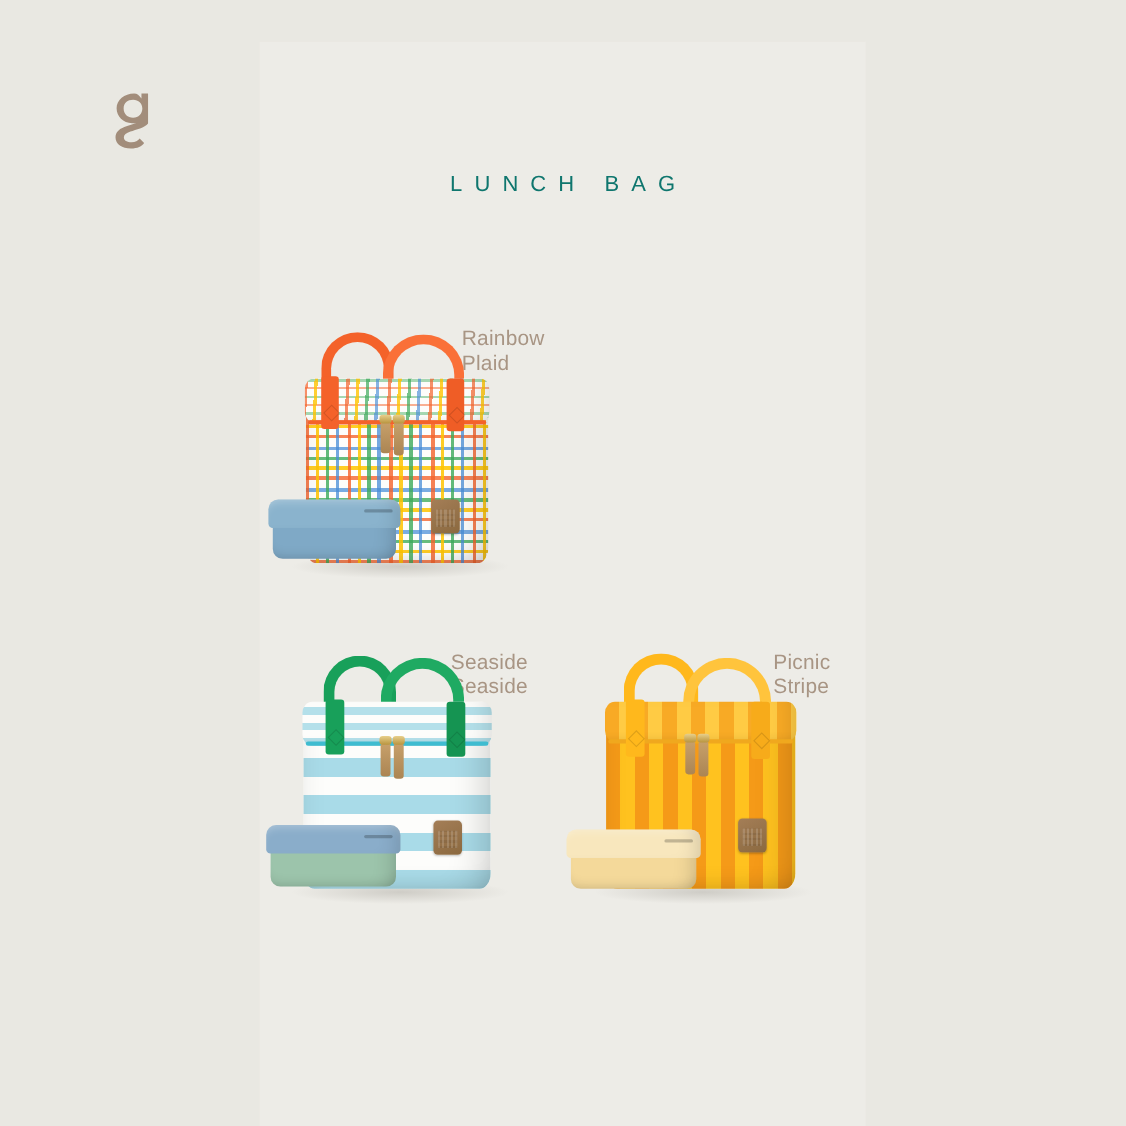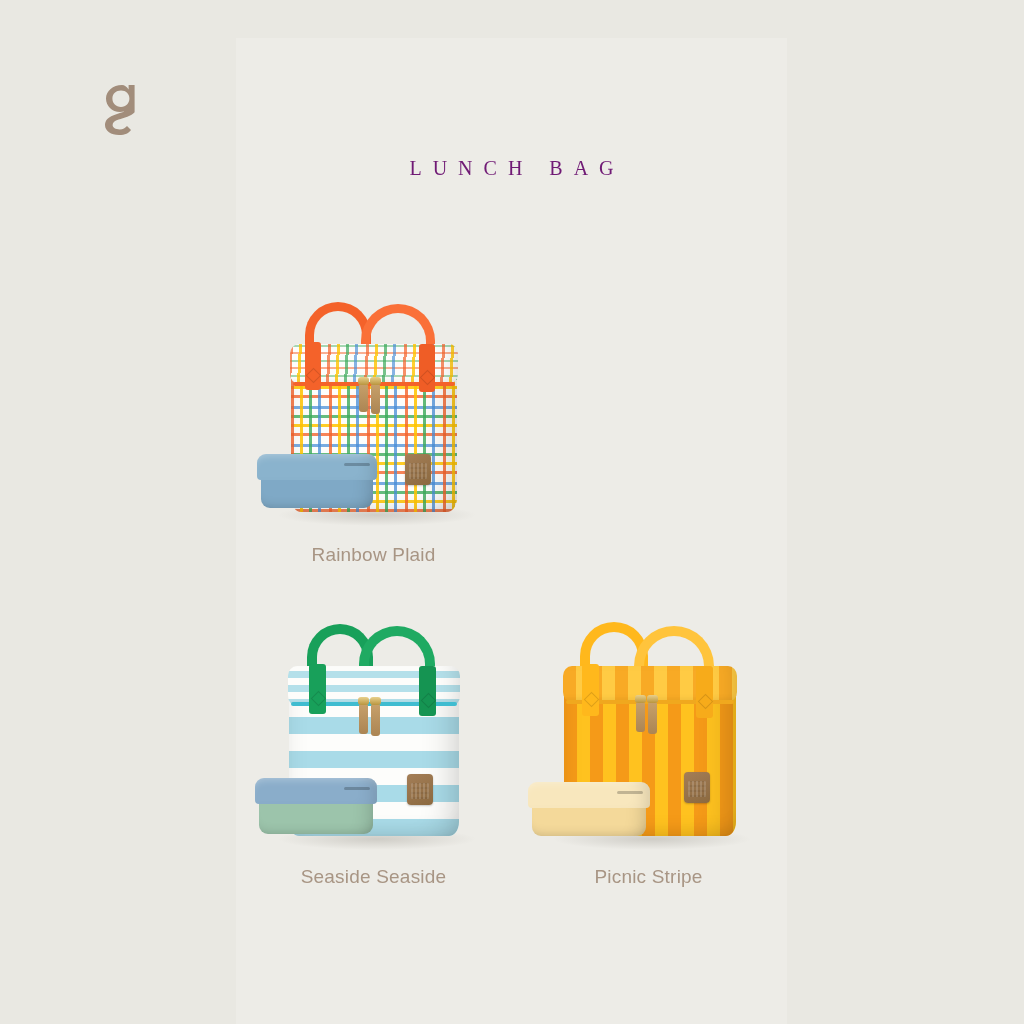--- a/index.html
+++ b/index.html
@@ -22,30 +22,29 @@
   #title-block {
     position:absolute; left:236px; top:140px; width:551px;
     text-align:center;
   }
   #brand-title {
     font-size:63px; font-weight:bold; color:#a89584;
     letter-spacing:1px; line-height:1.05;
     font-family:"Liberation Sans", sans-serif;
   }
   #brand-sub {
-    margin-top:17px; font-size:20px; color:#701a75;
+    margin-top:17px; font-size:20px; color:#0f766e;
     letter-spacing:11px; font-weight:400;
     padding-left:11px;
-    font-family:Liberation Serif, serif;
   }
 
   .grid { position:absolute; left:236px; top:292px; width:551px; }
   .row { display:flex; }
   .cell {
-    width:275px; display:flex; flex-direction:column; align-items:center;
+    width:275px; display:flex; flex-direction:row; 
   }
   .stage {
     width:250px; height:246px; position:relative;
   }
   .prod-name {
     font-size:19px; color:#a89584; margin-top:6px; letter-spacing:.2px;
   }
   .row2 .prod-name { margin-top:4px; }
 
   

